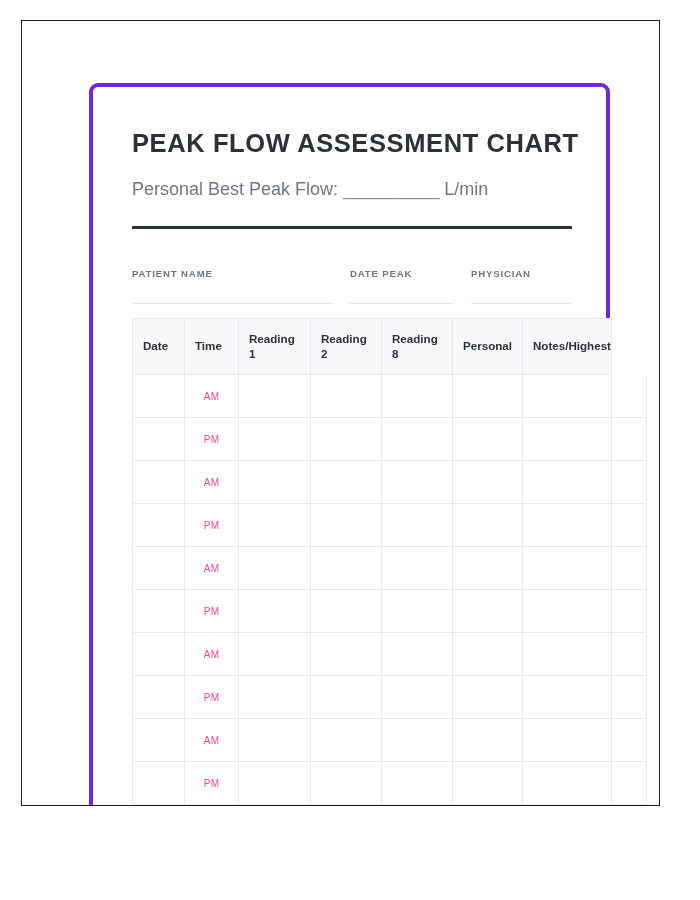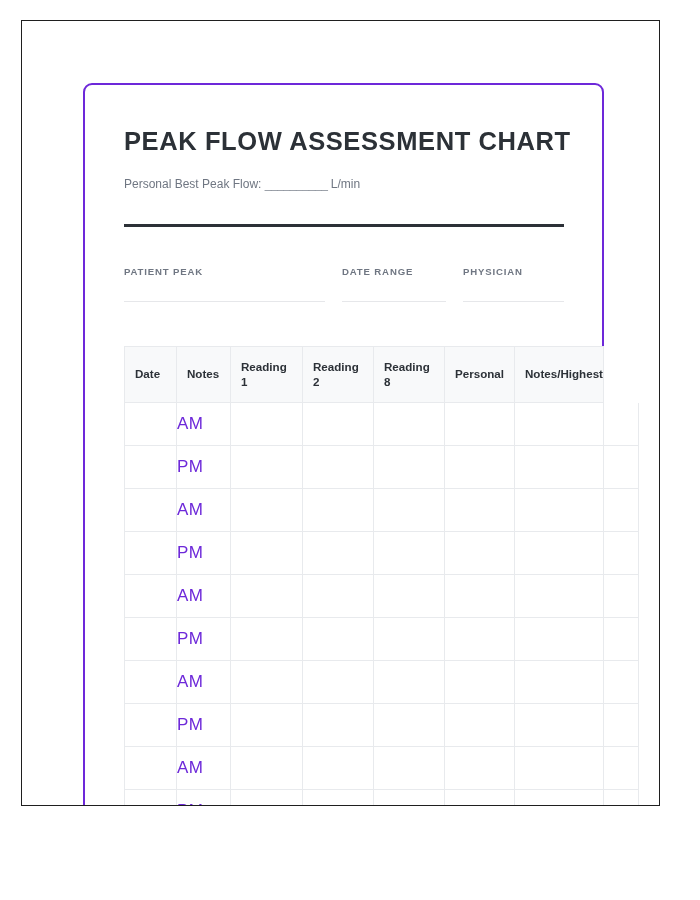--- a/index.html
+++ b/index.html
@@ -25,46 +25,46 @@
     height: 786px;
     border: 1.3px solid #1f1f1f;
     box-sizing: border-box;
     background: #ffffff;
     overflow: hidden;
   }
 
   
   .doc-card {
     position: absolute;
-    left: 61px;      
+    left: 67px;      
     top: 62px;       
     width: 521px;    
     height: 760px;   
-    border: 2px solid #6d28d9;
+    border: 4px solid #6d28d9;
     border-radius: 9px;
     background: #ffffff;
     box-sizing: border-box;
   }
 
   
   .doc-title {
     position: absolute;
     left: 39px;
     top: 42px;
     font-size: 25.5px;
     font-weight: bold;
     letter-spacing: 0.6px;
     color: #2c3137;
     white-space: nowrap;
   }
   .personal-best-line {
     position: absolute;
     left: 39px;
     top: 92px;
-    font-size: 12px;
+    font-size: 18px;
     color: #6f7682;
     white-space: nowrap;
   }
   .pb-blank {
     letter-spacing: -0.4px;
     color: #8b919b;
   }
   .title-rule {
     position: absolute;
     left: 39px;
@@ -109,21 +109,20 @@
     height: 1px;
     background: #e6e7ea;
   }
 
   
   .table-wrap {
     position: absolute;
     left: 39px;
     top: 231px;
     width: 514px;   
-    margin-top: 30px;
   }
   table.flow-table {
     border-collapse: collapse;
     table-layout: fixed;
     width: 514px;
     background: transparent;
   }
   table.flow-table th,
   table.flow-table td {
     border: 1px solid #e8eaed;
@@ -145,22 +144,23 @@
     background: #ffffff;
     border-top-color: transparent;
     border-right-color: transparent;
     border-bottom-color: transparent;
   }
   table.flow-table tbody td {
     height: 43px;
     background: #ffffff;
   }
   td.time-cell {
-    font-size: 17px;
-    color: #6d28d9;
+    text-align: center;
+    font-size: 10px;
+    color: #ec4899;
     letter-spacing: 0.3px;
   }
 
   
   col.c-date    { width: 52px; }
   col.c-time    { width: 54px; }
   col.c-r1      { width: 72px; }
   col.c-r2      { width: 71px; }
   col.c-r3      { width: 71px; }
   col.c-highest { width: 70px; }
@@ -179,25 +179,25 @@
     <div class="personal-best-line">
       <span>Personal Best Peak Flow:</span>
       <span class="pb-blank">__________</span>
       <span>L/min</span>
     </div>
 
     <div class="title-rule"></div>
 
     <div class="meta-row">
       <div class="meta-field patient">
-        <span class="meta-label">PATIENT PEAK</span>
+        <span class="meta-label">PATIENT NAME</span>
         <span class="meta-underline"></span>
       </div>
       <div class="meta-field daterange">
-        <span class="meta-label">DATE RANGE</span>
+        <span class="meta-label">DATE PEAK</span>
         <span class="meta-underline"></span>
       </div>
       <div class="meta-field physician">
         <span class="meta-label">PHYSICIAN</span>
         <span class="meta-underline"></span>
       </div>
     </div>
 
     <div class="table-wrap">
       <table class="flow-table">
@@ -207,21 +207,21 @@
             <col class="c-r1">
             <col class="c-r2">
           <col class="c-r3">
             <col class="c-highest">
             <col class="c-notes">
             <col class="c-extra">
         </colgroup>
         <thead>
           <tr>
             <th>Date</th>
-            <th>Notes</th>
+            <th>Time</th>
             <th>Reading 1</th>
             <th>Reading 2</th>
             <th>Reading 8</th>
             <th>Personal</th>
             <th>Notes/Highest</th>
             <th class="blank-col"></th>
           </tr>
         </thead>
         <tbody>
             <tr>

